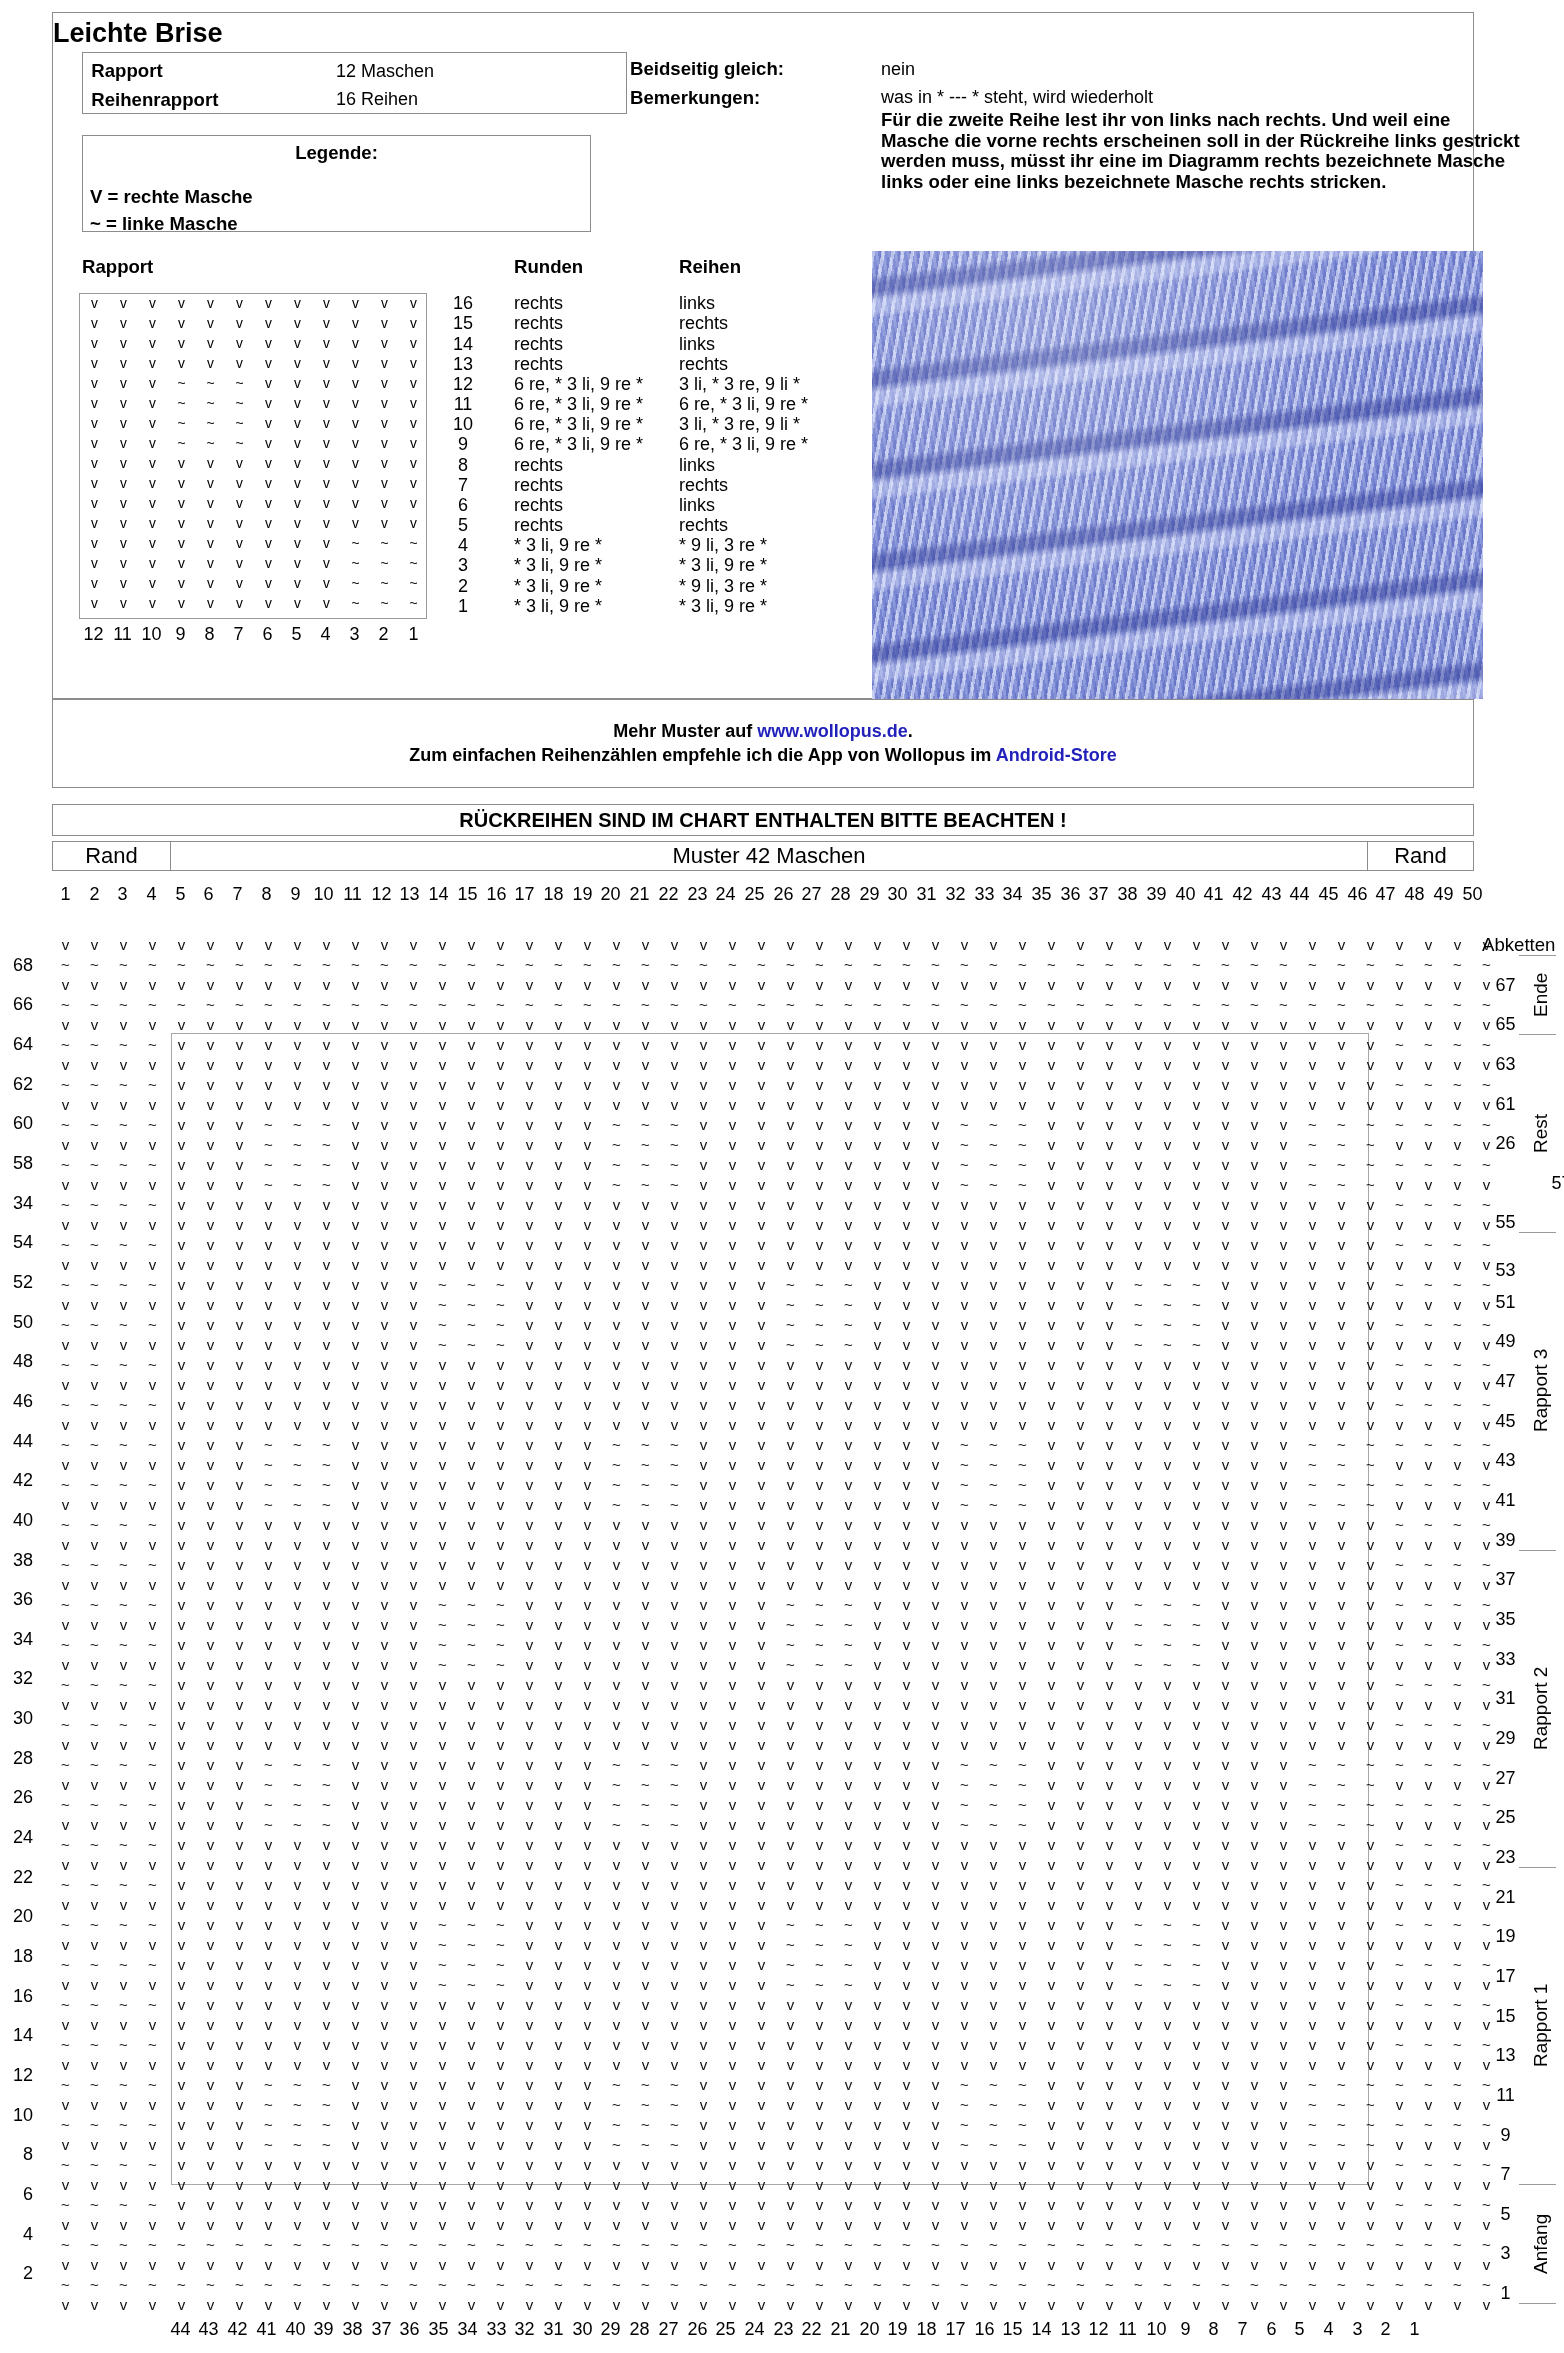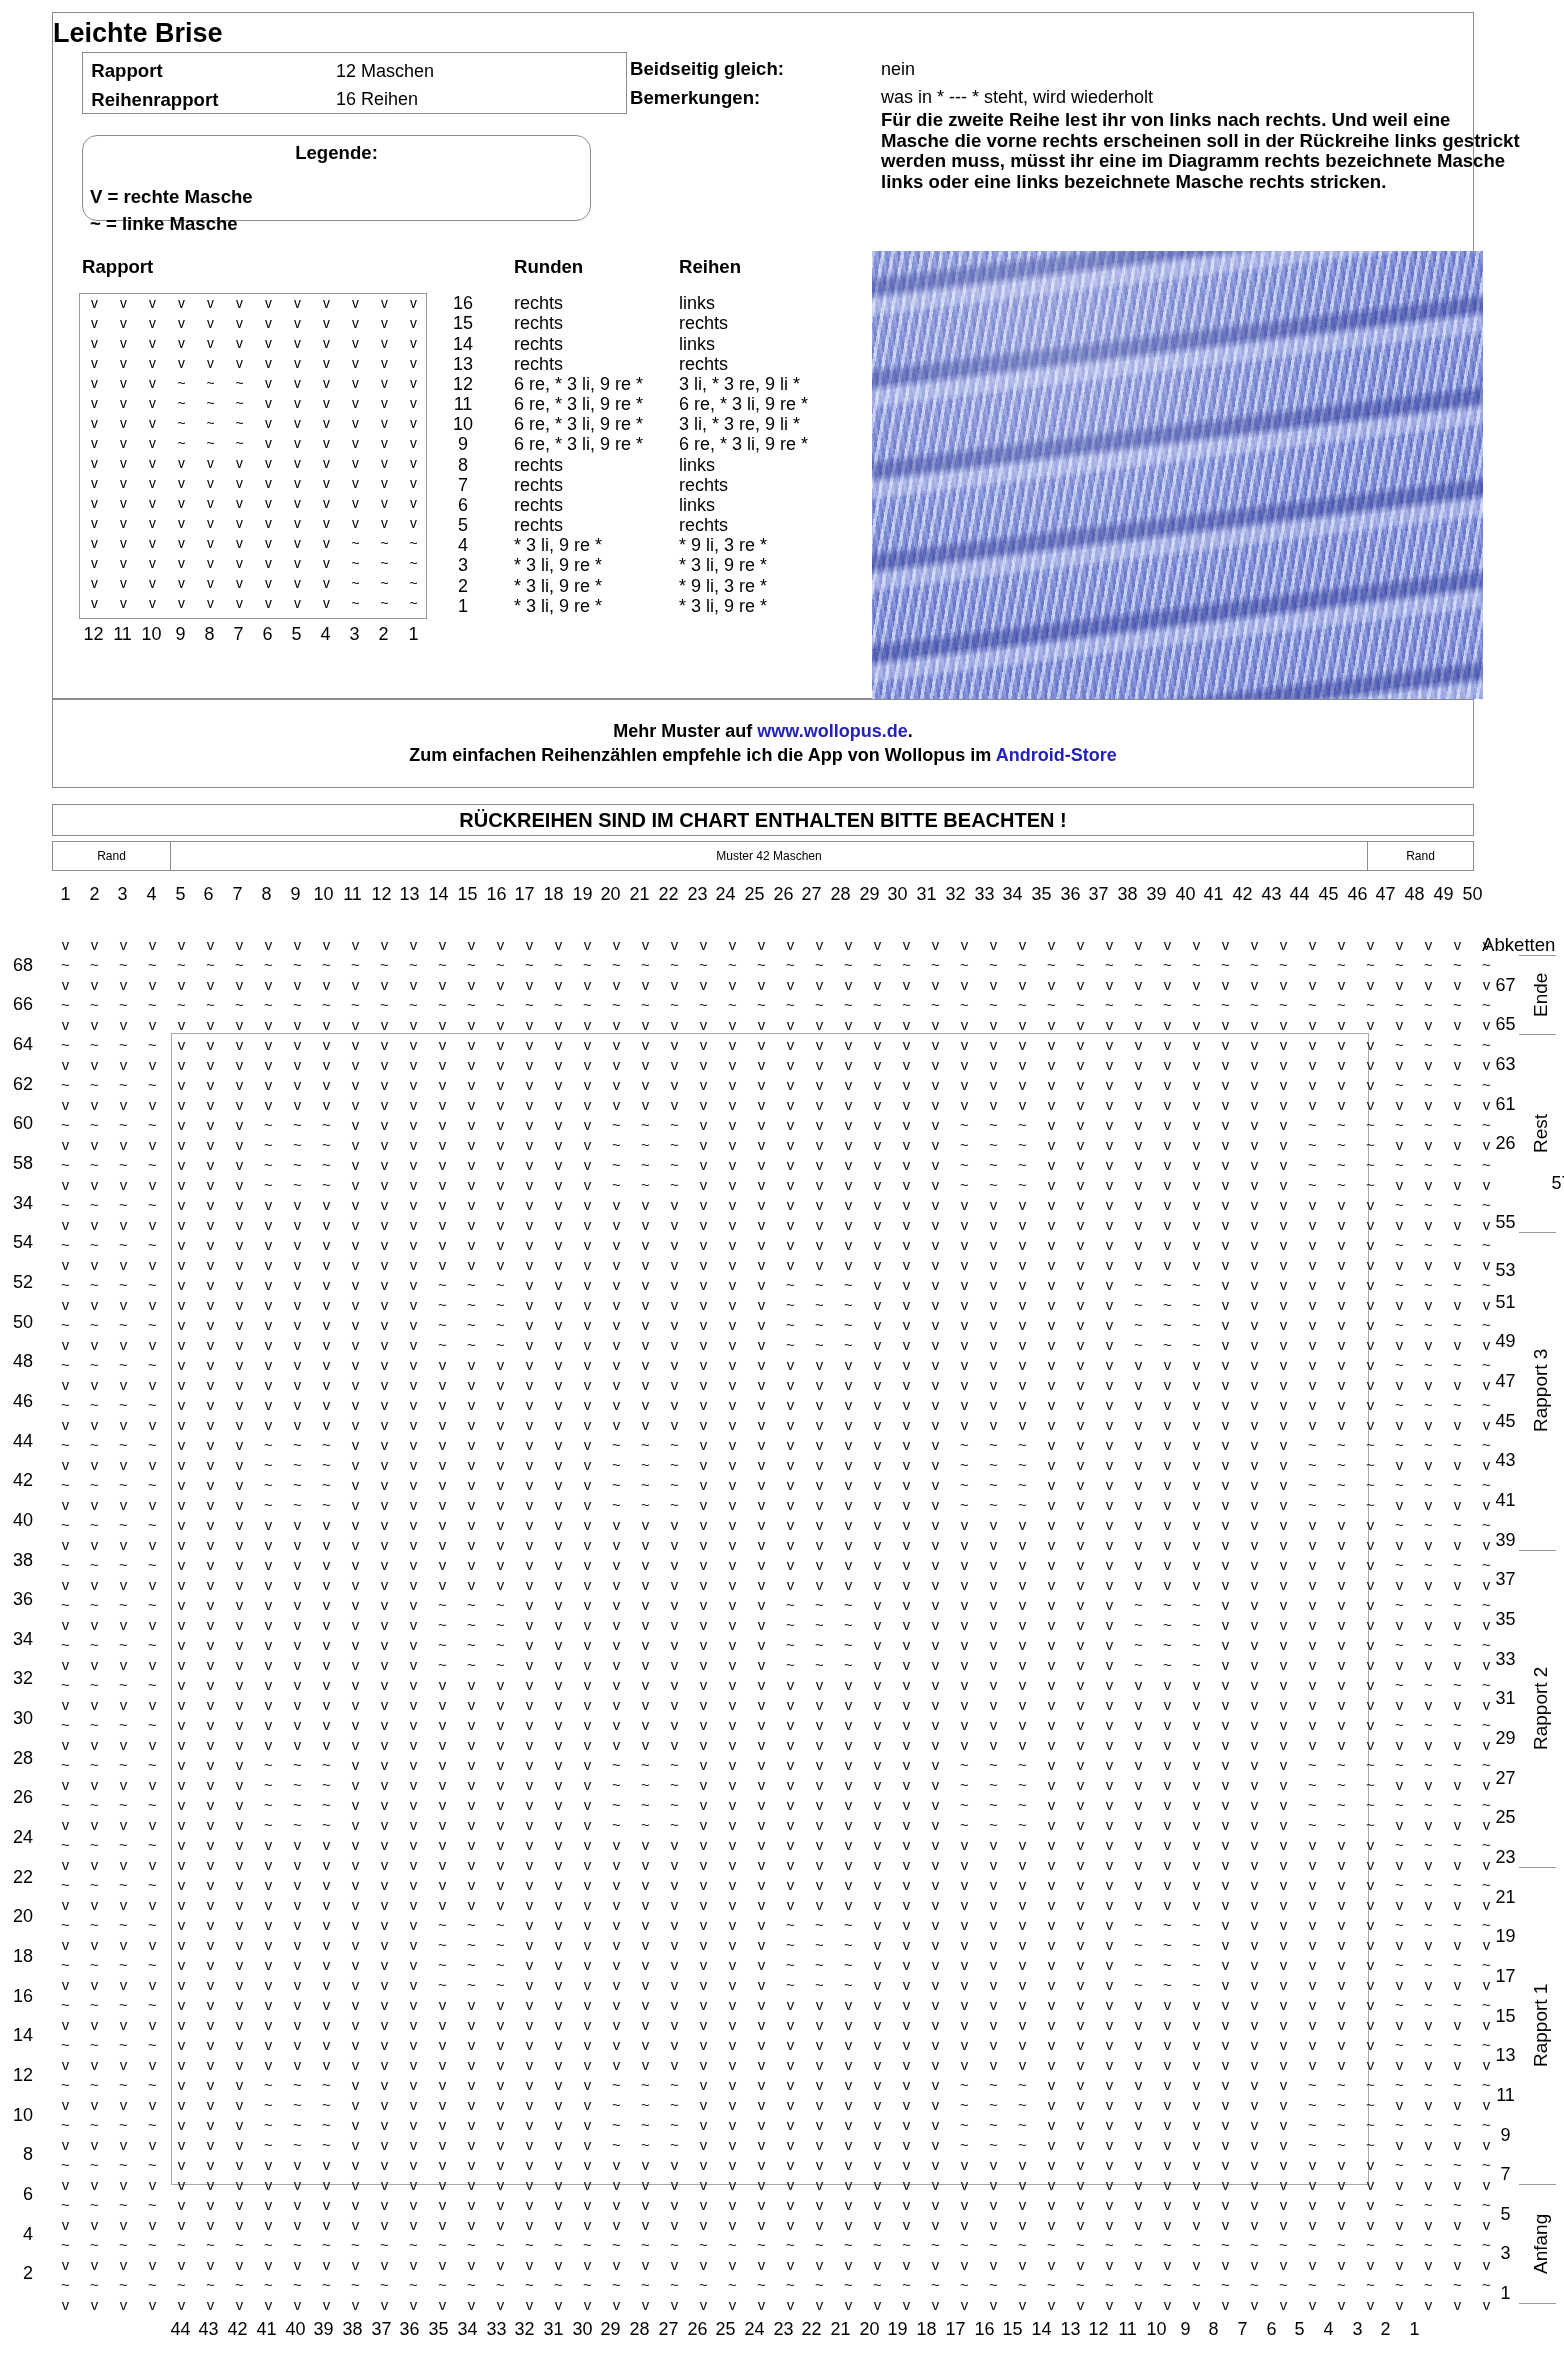--- a/index.html
+++ b/index.html
@@ -14,21 +14,21 @@
   .val{font-size:18px;}
   .note{font-size:18.6px;font-weight:bold;line-height:20.7px;}
   .legend-title{font-size:18.6px;font-weight:bold;text-align:center;}
   .legend-item{font-size:18.6px;font-weight:bold;}
   .sc-head{font-size:18.6px;font-weight:bold;}
   .sc-cell{display:inline-block;width:29px;text-align:center;font-size:13.8px;}
   .sc-num,.sc-txt{font-size:18px;}
   .copy-line{font-size:18px;font-weight:bold;text-align:center;line-height:23.4px;}
   .link{color:#2222bb;cursor:pointer;}
   .banner-text{font-size:20px;font-weight:bold;text-align:center;}
-  .hdr-cell{font-size:12px;display:flex;align-items:center;justify-content:center;box-sizing:border-box;}
+  .hdr-cell{font-size:22px;display:flex;align-items:center;justify-content:center;box-sizing:border-box;}
   .colnum{position:absolute;width:29px;text-align:center;font-size:18px;top:0;}
   .bc-row{display:flex;height:20px;line-height:20px;}
   .bc-row span{flex:none;width:29px;text-align:center;font-size:15px;color:#111;}
   .rownum{position:absolute;font-size:18px;height:20px;line-height:20px;}
   .tick{position:absolute;width:37px;border-top:1.4px solid #9a9a9a;}
   .seclabel{position:absolute;writing-mode:vertical-rl;transform:rotate(180deg);
     font-size:19px;color:#000;display:flex;align-items:center;justify-content:center;}
   .innerbox{border:1.4px solid #a8a8a8;box-sizing:border-box;}
   .photo{
     background-color:#8b99dd;
@@ -52,21 +52,21 @@
   <div class="abs lbl" style="left:8.3px;top:36px;">Reihenrapport</div>
   <div class="abs val" style="left:253px;top:36px;">16 Reihen</div>
 </div>
 
 <div class="abs lbl" style="left:630px;top:58px;">Beidseitig gleich:</div>
 <div class="abs val" style="left:881px;top:59px;">nein</div>
 <div class="abs lbl" style="left:630px;top:87px;">Bemerkungen:</div>
 <div class="abs val" style="left:881px;top:87px;">was in * --- * steht, wird wiederholt</div>
 <div class="abs note" style="left:881px;top:110px;width:640px;">Für die zweite Reihe lest ihr von links nach rechts. Und weil eine Masche die vorne rechts erscheinen soll in der Rückreihe links gestrickt werden muss, müsst ihr eine im Diagramm rechts bezeichnete Masche links oder eine links bezeichnete Masche rechts stricken.</div>
 
-<div class="abs box" style="left:82px;top:135px;width:509px;height:86px;border-radius:15px;">
+<div class="abs box" style="left:82px;top:135px;width:509px;height:97px;">
   <div class="legend-title" style="margin-top:5.5px;">Legende:</div>
   <div class="legend-item abs" style="left:6.9px;top:50px;">V = rechte Masche</div>
   <div class="legend-item abs" style="left:6.9px;top:77px;">~ = linke Masche</div>
 </div>
 
 <div class="abs sc-head" style="left:82px;top:256px;">Rapport</div>
 <div class="abs sc-head" style="left:514px;top:256px;">Runden</div>
 <div class="abs sc-head" style="left:679px;top:256px;">Reihen</div>
 
 <div class="abs" style="left:79px;top:293px;width:348px;height:326px;border:1.4px solid #9a9a9a;box-sizing:border-box;" id="sc-grid">

